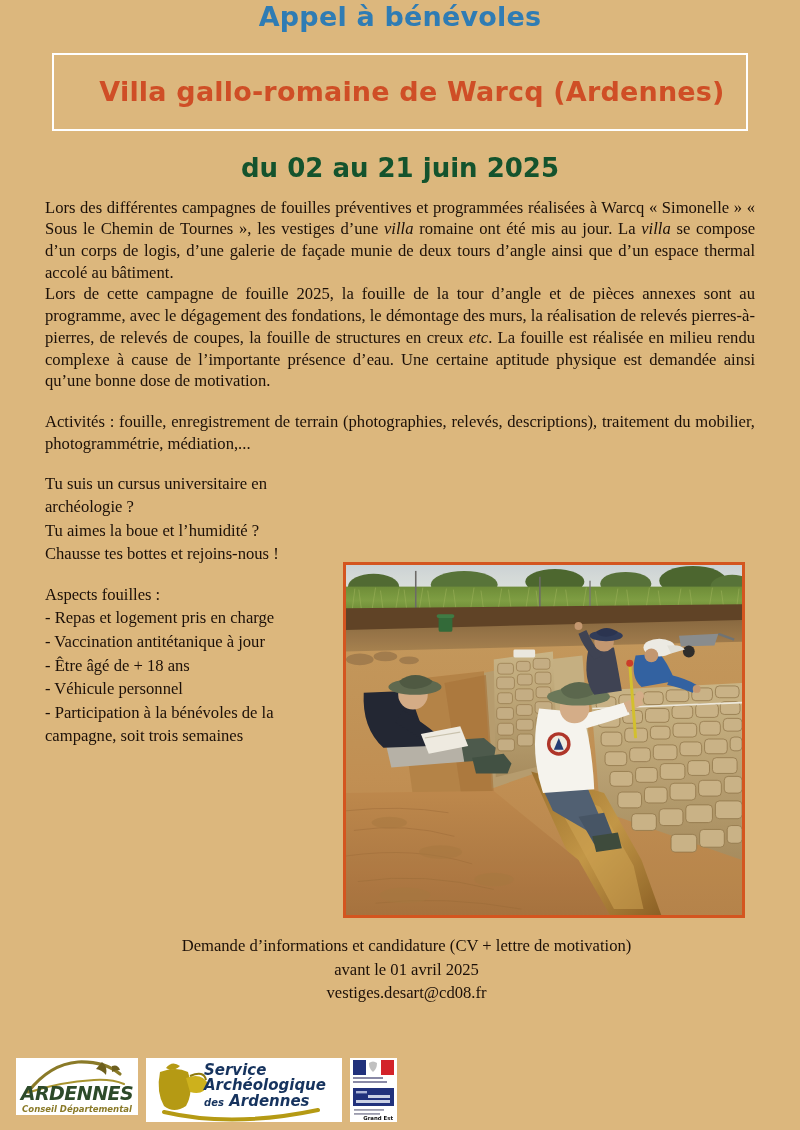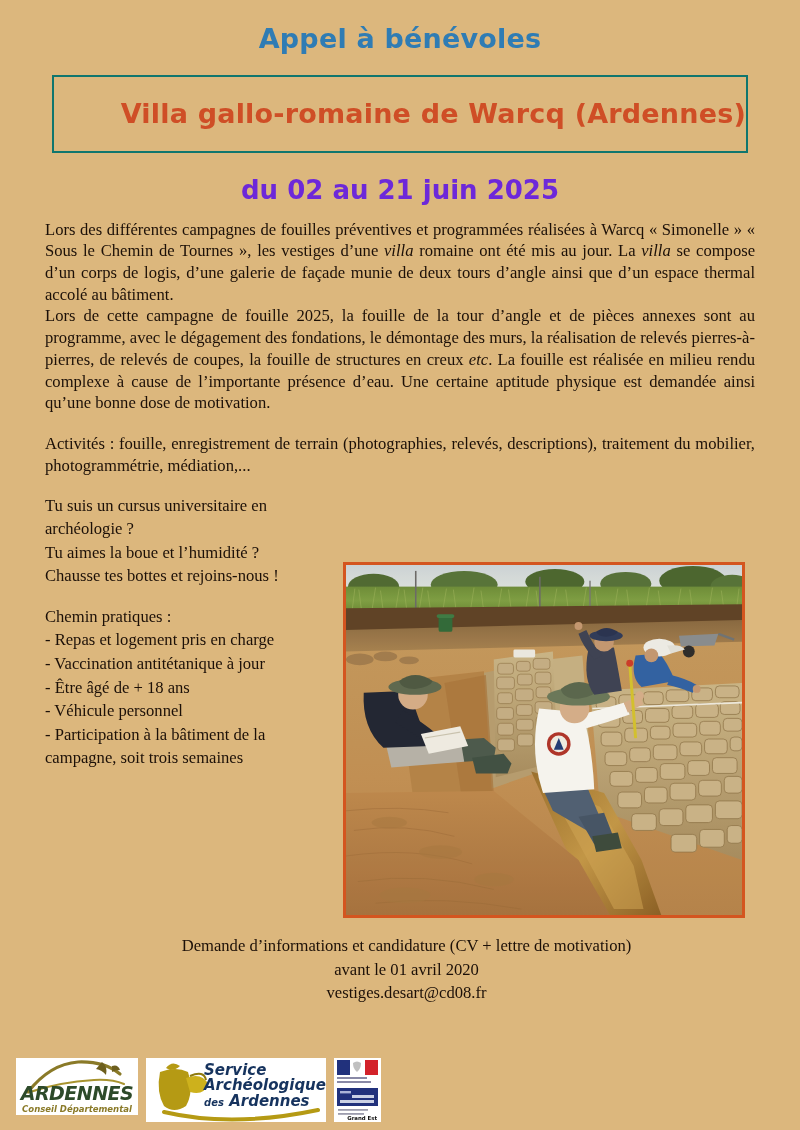--- a/index.html
+++ b/index.html
@@ -11,57 +11,56 @@
     width: 800px;
     height: 1130px;
     position: relative;
     overflow: hidden;
     font-family: "Liberation Serif", serif;
     background: #dcb77d;
   }
 
   
   .hero {
-    padding-top: 22px;
     text-align: center;
   }
   .hero-line {
     font-family: "DejaVu Sans", sans-serif;
     font-weight: bold;
     font-size: 27px;
     letter-spacing: 0.2px;
     color: #2f7cb4;
     line-height: 1.28;
   }
 
   .title-box {
     margin: 18px 52px 0 52px;
-    border: 2px solid #0f766e;
+    border: 2px solid #ffffff;
     height: 74px;
     display: flex;
     align-items: center;
-    justify-content: flex-end;
+    justify-content: center;
     padding-left: 24px;
   }
   .title-box-text {
     font-family: "DejaVu Sans", sans-serif;
     font-weight: bold;
     font-size: 27px;
     color: #cf4e26;
     letter-spacing: 0.2px;
     white-space: nowrap;
   }
 
   .dates {
     text-align: center;
     margin-top: 22px;
     font-family: "DejaVu Sans", sans-serif;
     font-weight: bold;
     font-size: 26px;
-    color: #6d28d9;
+    color: #14532d;
   }
 
   
   .body-wrap {
     margin: 14px 45px 0 45px;
     color: #1c1008;
   }
   .para {
     font-size: 16.6px;
     line-height: 1.31;
@@ -123,21 +122,21 @@
     align-items: flex-start;
     gap: 8px;
   }
   .logo-card {
     background: #ffffff;
     box-sizing: border-box;
     position: relative;
     overflow: hidden;
   }
   .logo-ardennes { width: 122px; height: 57px; }
-  .logo-service  { width: 180px; height: 64px; }
+  .logo-service  { width: 196px; height: 64px; }
   .logo-drac     { width: 47px;  height: 64px; background: #ffffff; }
 
   .ard-text {
     position: absolute;
     left: 0; right: 0;
     bottom: 12px;
     text-align: center;
     font-family: "DejaVu Sans", sans-serif;
     font-style: italic;
     font-weight: bold;
@@ -198,26 +197,26 @@
 </div>
 
 <div class="cols">
   <div class="left-col">
     <div class="gap"></div>
     <p>Tu suis un cursus universitaire en</p>
     <p>archéologie ?</p>
     <p>Tu aimes la boue et l’humidité ?</p>
     <p>Chausse tes bottes et rejoins-nous !</p>
     <div class="gap"></div>
-    <p>Chemin pratiques :</p>
+    <p>Aspects fouilles :</p>
     <p>- Repas et logement pris en charge</p>
     <p>- Vaccination antitétanique à jour</p>
     <p>- Être âgé de + 18 ans</p>
     <p>- Véhicule personnel</p>
-    <p>- Participation à la bâtiment de la</p>
+    <p>- Participation à la bénévoles de la</p>
     <p>campagne, soit trois semaines</p>
   </div>
 </div>
 
 <div class="photo">
   <div class="photo-inner">
     <svg viewBox="0 0 402 356" preserveAspectRatio="none" width="100%" height="100%">
       <defs>
         <linearGradient id="skyG" x1="0" y1="0" x2="0" y2="1">
           <stop offset="0%" stop-color="#cfd9de"></stop>
@@ -476,21 +475,21 @@
         <circle cx="356" cy="126" r="4" fill="#c79a74"></circle>
       </g>
 
       <rect x="0" y="0" width="402" height="356" fill="#8a5f2a" opacity="0.05"></rect>
     </svg>
   </div>
 </div>
 
 <div class="contact">
   <div>Demande d’informations et candidature (CV + lettre de motivation)</div>
-  <div>avant le 01 avril 2020</div>
+  <div>avant le 01 avril 2025</div>
   <div>vestiges.desart@cd08.fr</div>
 </div>
 
 <div class="logos">
 
   <div class="logo-card logo-ardennes">
     <svg viewBox="0 0 122 57" width="122" height="57">
       <path d="M12 34 Q34 6 62 4 Q88 3 104 16" stroke="#8a7a28" stroke-width="3.2" fill="none" stroke-linecap="round"></path>
       <path d="M86 4 Q92 9 90 17 Q86 12 80 11 Z" fill="#6d5f1e"></path>
       <path d="M96 8 Q102 6 104 12 Q99 12 96 14 Z" fill="#6d5f1e"></path>

